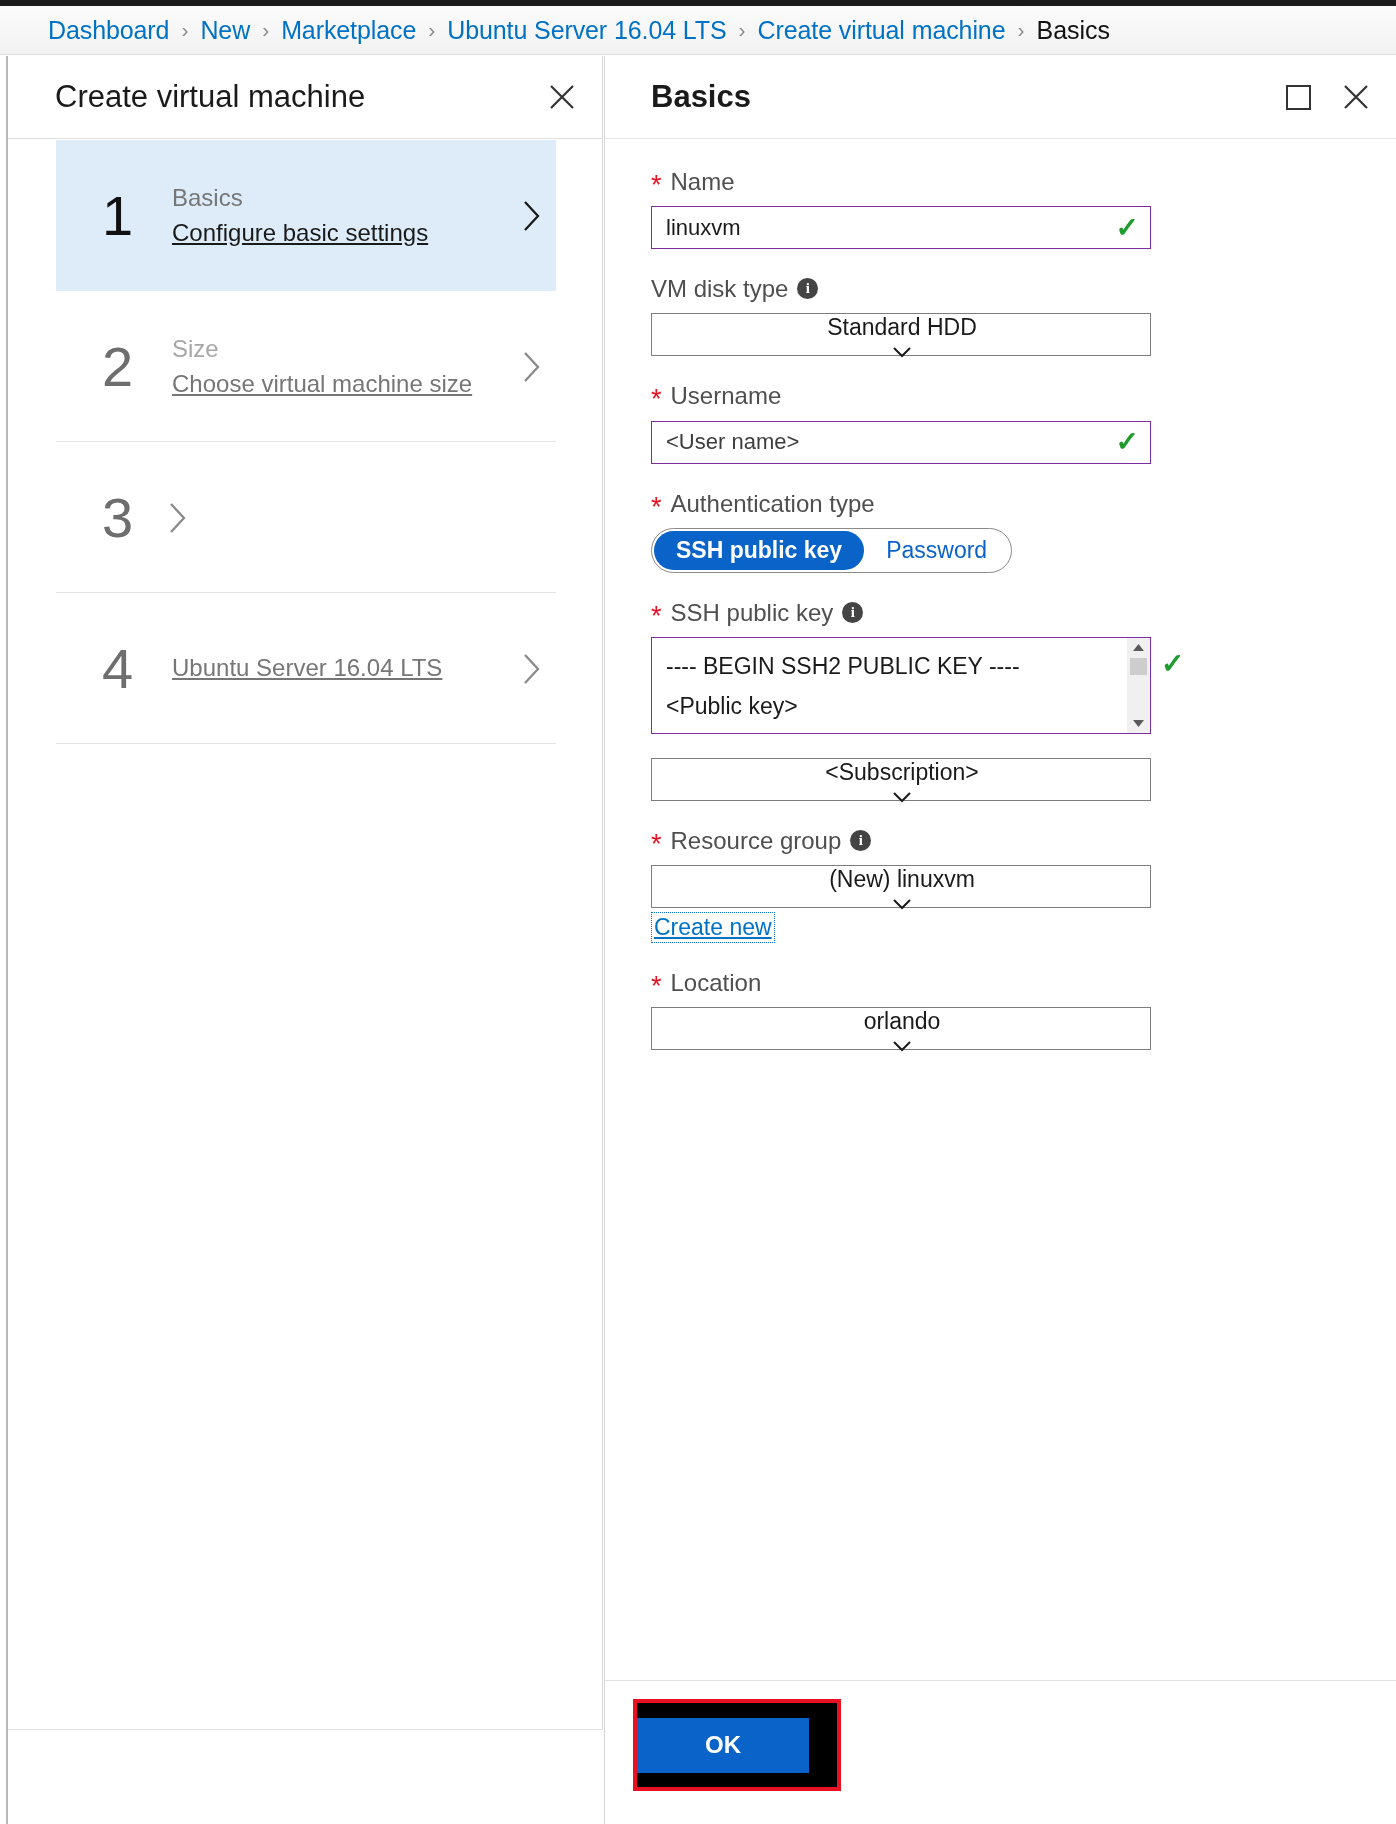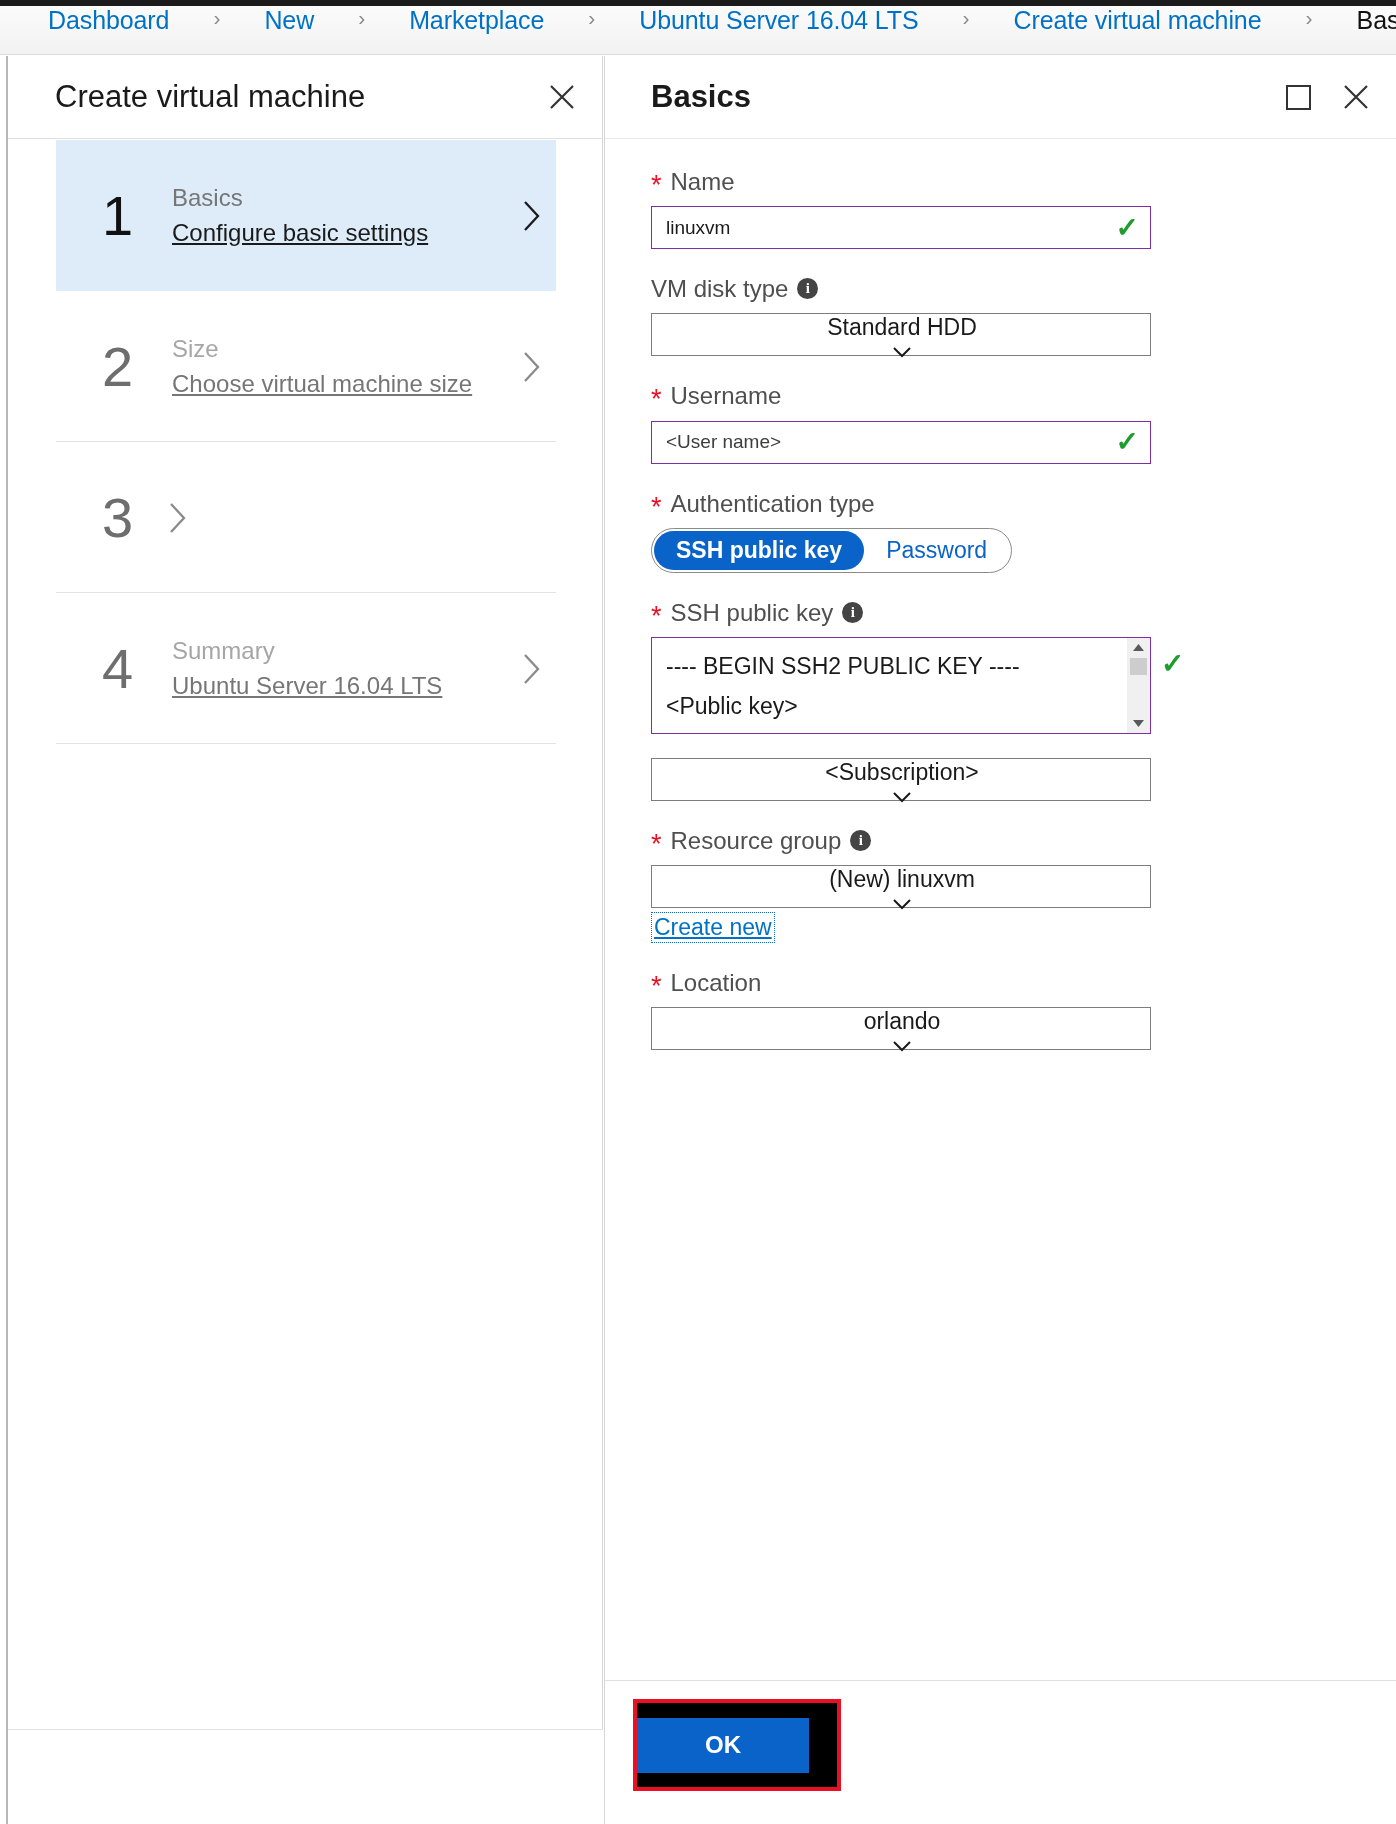--- a/index.html
+++ b/index.html
@@ -22,24 +22,23 @@
 
   
   .breadcrumb {
     position: absolute;
     top: 6px; left: 0;
     width: 1396px;
     height: 49px;
     background: linear-gradient(to bottom, #fbfbfb 0%, #f2f2f2 100%);
     border-bottom: 1px solid #dcdcdc;
     display: flex;
-    align-items: flex-start;
+    align-items: center;
     padding-left: 48px;
     white-space: nowrap;
-    gap: 32px;
   }
   .bc-link {
     color: #0072c6;
     font-size: 25px;
     letter-spacing: -0.1px;
   }
   .bc-current {
     color: #111111;
     font-size: 25px;
   }
@@ -222,21 +221,21 @@
   .ctl-wrap { position: relative; display: flex; align-items: center; }
 
   .textbox {
     width: 500px;
     height: 43px;
     border: 1px solid #7d7d7d;
     background: #ffffff;
     display: flex;
     align-items: center;
     padding: 0 14px;
-    font-size: 19px;
+    font-size: 22px;
     color: #1a1a1a;
   }
   .textbox.required { border: 1px solid #8a2be2; border-color: #7d2fa0; }
   .textbox.placeholderish { color: #3d3d3d; }
 
   .select {
     width: 500px;
     height: 43px;
     border: 1px solid #7d7d7d;
     background: #ffffff;
@@ -455,21 +454,20 @@
       <span class="step-chev">
         <svg width="22" height="34" viewBox="0 0 22 34">
             <path d="M4 3 L17 17 L4 31" stroke="#8a8a8a" stroke-width="2.3" fill="none"></path>
           </svg>
       </span>
     </div>
 
     <div class="step dim divided">
       <span class="step-num">4</span>
       <span class="step-text">
-        <span class="step-title" style="display:block">Summary</span>
         <span class="step-sub" style="display:block">Ubuntu Server 16.04 LTS</span>
       </span>
       <span class="step-chev">
         <svg width="22" height="34" viewBox="0 0 22 34">
             <path d="M4 3 L17 17 L4 31" stroke="#8a8a8a" stroke-width="2.3" fill="none"></path>
           </svg>
       </span>
     </div>
 
   </div>

